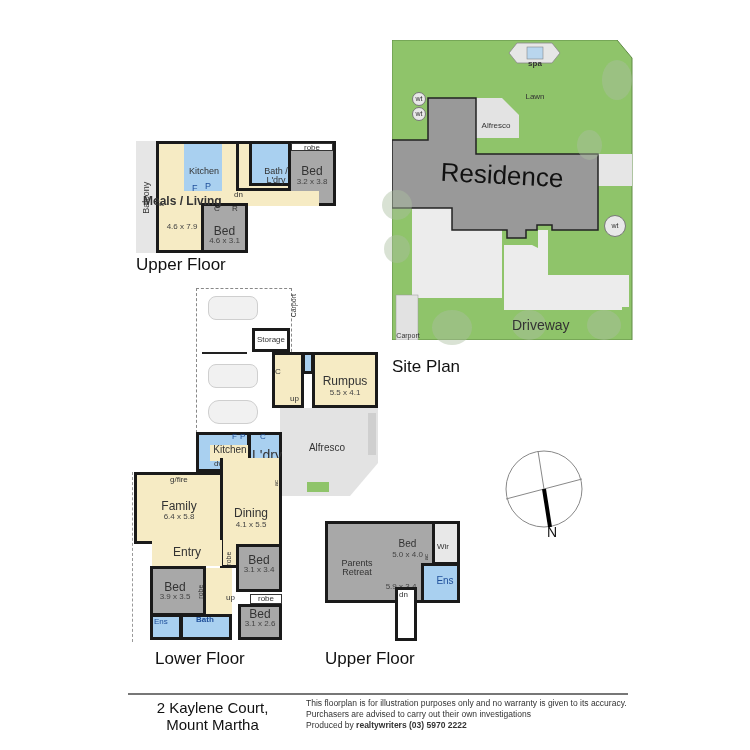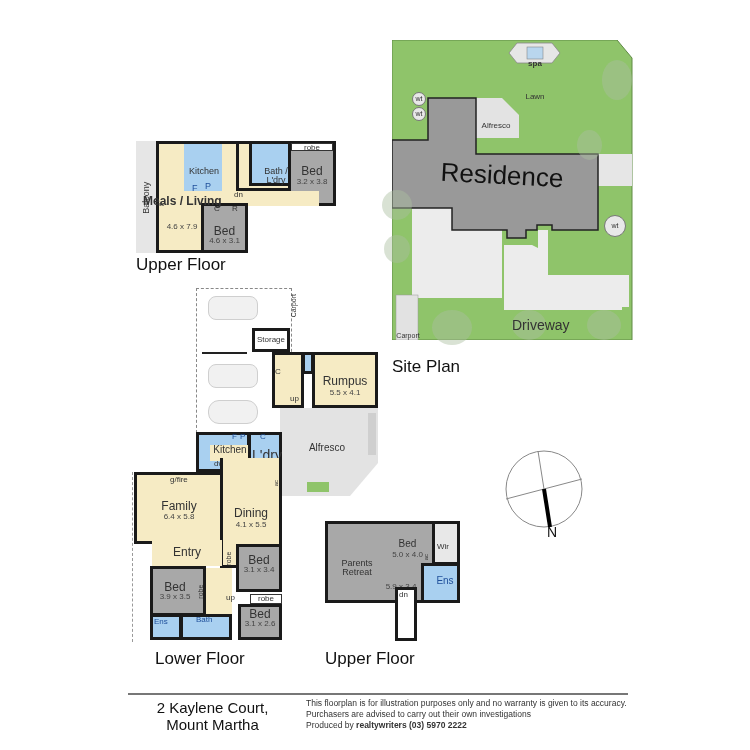--- a/index.html
+++ b/index.html
@@ -159,21 +159,21 @@
 
   <div class="room" style="left:120px;top:306px;width:32px;height:10px;background:#fff;border:1px solid #333;"></div>
   <div class="lbl sm" style="left:120px;top:307px;width:32px;">robe</div>
   <div class="room wall grey" style="left:108px;top:316px;width:44px;height:36px;"></div>
   <div class="lbl rn" style="left:108px;top:320px;width:44px;">Bed</div>
   <div class="lbl rd" style="left:108px;top:332px;width:44px;">3.1 x 2.6</div>
 
   <div class="room wall blue" style="left:20px;top:326px;width:32px;height:26px;"></div>
   <div class="lbl sm" style="left:24px;top:330px;color:#1f4f9a;">Ens</div>
   <div class="room wall blue" style="left:50px;top:326px;width:52px;height:26px;"></div>
-  <div class="lbl sm" style="left:66px;top:328px;color:#1f4f9a;">Bath</div>
+  <div class="lbl sm" style="left:66px;top:328px;color:#1f4f9a;font-weight:bold;">Bath</div>
 </div>
 <div class="lbl title" style="left:134px;top:650px;margin-left:21px;">Lower Floor</div>
 
 <div class="abs" style="left:325px;top:521px;width:140px;height:100px;">
   <div class="room wall grey" style="left:0;top:0;width:110px;height:82px;"></div>
   <div class="room wall" style="left:107px;top:0;width:28px;height:44px;background:#e8e8e8;"></div>
   <div class="room wall blue" style="left:96px;top:42px;width:39px;height:40px;"></div>
   <div class="lbl rn" style="left:60px;top:18px;width:45px;font-size:10px;">Bed</div>
   <div class="lbl rd" style="left:60px;top:30px;width:45px;">5.0 x 4.0</div>
   <div class="lbl sm" style="left:112px;top:22px;">Wir</div>

